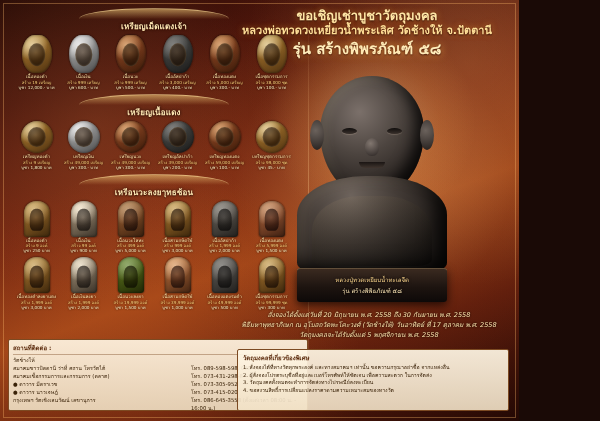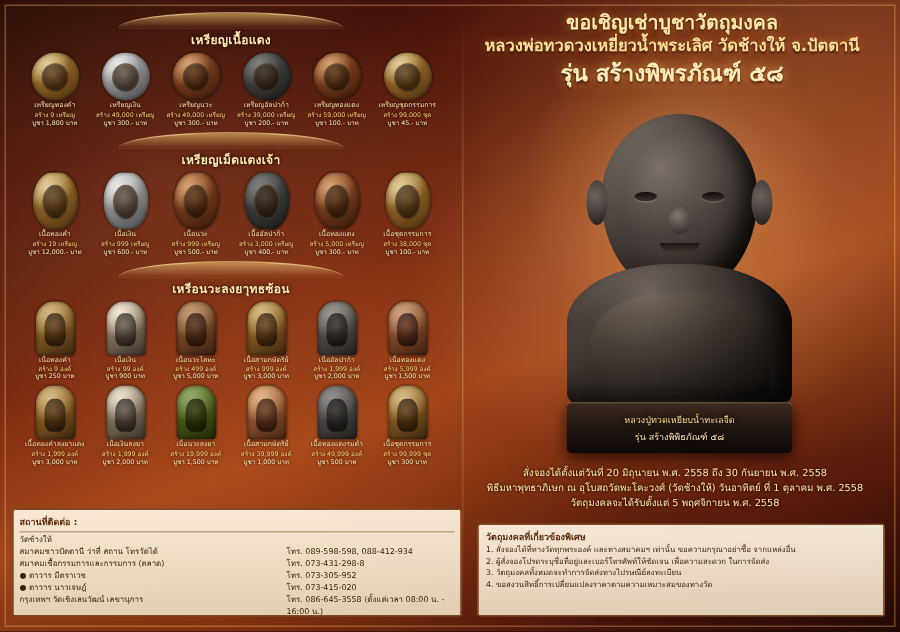--- a/index.html
+++ b/index.html
@@ -5,21 +5,21 @@
   * { box-sizing: border-box; }
   html, body { margin: 0; padding: 0; }
   body {
     width: 600px; height: 421px;
     font-family: "DejaVu Sans", "Liberation Sans", sans-serif;
     background: #1a0a06;
     overflow: hidden;
   }
   #poster {
     position: relative;
-    width: 600px; height: 421px;
+    width: 519px; height: 421px;
     background:
       radial-gradient(ellipse 60% 70% at 72% 42%, rgba(255,190,120,0.30) 0%, rgba(150,60,25,0.12) 45%, rgba(40,10,5,0.0) 75%),
       radial-gradient(ellipse 50% 60% at 18% 30%, rgba(255,160,90,0.16) 0%, rgba(60,20,10,0) 70%),
       linear-gradient(160deg, #2a0c06 0%, #46130a 18%, #7a2a12 42%, #9e4418 58%, #5e1d0c 78%, #230804 100%);
     overflow: hidden;
   }
   #poster:before {
     content: "";
     position: absolute; inset: 0;
     background:
@@ -211,21 +211,21 @@
   .base-text2 {
     position: absolute; left: 0; right: 0; top: 17px;
     text-align: center; font-size: 6px; color: #ffe9b8; text-shadow: 0 0 3px #000;
   }
 
   
   .date-block {
     position: absolute; right: 12px; top: 310px; width: 276px;
     text-align: center;
   }
-  .date-line { font-size: 6.5px; color: #ffe6ae; line-height: 1.55; text-shadow: 0 0 2px #000; }
+  .date-line { font-size: 6.5px; color: #ffe6ae; line-height: 1.55; text-shadow: 0 0 2px #000; font-style: italic; }
 
   
   .contact-box {
     position: absolute; left: 8px; bottom: 10px; width: 300px; height: 72px;
     background: linear-gradient(180deg, rgba(255,244,225,0.93), rgba(240,224,196,0.90));
     border: 1px solid #7c4a22;
     border-radius: 2px;
     padding: 3px 4px;
   }
   .contact-title {
@@ -279,20 +279,63 @@
     <div class="base">
       <div class="base-text1">หลวงปู่ทวดเหยียบน้ำทะเลจืด</div>
       <div class="base-text2">รุ่น สร้างพิพิธภัณฑ์ ๕๘</div>
     </div>
   </div>
 
   <div class="left-col">
 
     <div class="section">
       <span class="title-deco"></span>
+      <div class="section-title">เหรียญเม็ดแตงเจ้า</div>
+      <div class="row">
+        <div class="item">
+          <div class="coin oval"></div>
+          <div class="item-name">เนื้อทองคำ</div>
+          <div class="item-make">สร้าง 19 เหรียญ</div>
+          <div class="item-price">บูชา 12,000.- บาท</div>
+        </div>
+        <div class="item">
+          <div class="coin oval silver"></div>
+          <div class="item-name">เนื้อเงิน</div>
+          <div class="item-make">สร้าง 999 เหรียญ</div>
+          <div class="item-price">บูชา 600.- บาท</div>
+        </div>
+        <div class="item">
+          <div class="coin oval copper"></div>
+          <div class="item-name">เนื้อนวะ</div>
+          <div class="item-make">สร้าง 999 เหรียญ</div>
+          <div class="item-price">บูชา 500.- บาท</div>
+        </div>
+        <div class="item">
+          <div class="coin oval dark"></div>
+          <div class="item-name">เนื้ออัลปาก้า</div>
+          <div class="item-make">สร้าง 3,000 เหรียญ</div>
+          <div class="item-price">บูชา 400.- บาท</div>
+        </div>
+        <div class="item">
+          <div class="coin oval copper"></div>
+          <div class="item-name">เนื้อทองแดง</div>
+          <div class="item-make">สร้าง 5,000 เหรียญ</div>
+          <div class="item-price">บูชา 300.- บาท</div>
+        </div>
+        <div class="item">
+          <div class="coin oval"></div>
+          <div class="item-name">เนื้อชุดกรรมการ</div>
+          <div class="item-make">สร้าง 38,000 ชุด</div>
+          <div class="item-price">บูชา 100.- บาท</div>
+        </div>
+      </div>
+    </div>
+
+    <div class="section">
+      <span class="title-deco"></span>
       <div class="section-title">เหรียญเนื้อแดง</div>
       <div class="row">
         <div class="item">
           <div class="coin round"></div>
           <div class="item-name">เหรียญทองคำ</div>
           <div class="item-make">สร้าง 9 เหรียญ</div>
           <div class="item-price">บูชา 1,800 บาท</div>
         </div>
         <div class="item">
           <div class="coin round silver"></div>
@@ -322,63 +365,20 @@
           <div class="coin round"></div>
           <div class="item-name">เหรียญชุดกรรมการ</div>
           <div class="item-make">สร้าง 99,000 ชุด</div>
           <div class="item-price">บูชา 45.- บาท</div>
         </div>
       </div>
     </div>
 
     <div class="section">
       <span class="title-deco"></span>
-      <div class="section-title">เหรียญเม็ดแตงเจ้า</div>
-      <div class="row">
-        <div class="item">
-          <div class="coin oval"></div>
-          <div class="item-name">เนื้อทองคำ</div>
-          <div class="item-make">สร้าง 19 เหรียญ</div>
-          <div class="item-price">บูชา 12,000.- บาท</div>
-        </div>
-        <div class="item">
-          <div class="coin oval silver"></div>
-          <div class="item-name">เนื้อเงิน</div>
-          <div class="item-make">สร้าง 999 เหรียญ</div>
-          <div class="item-price">บูชา 600.- บาท</div>
-        </div>
-        <div class="item">
-          <div class="coin oval copper"></div>
-          <div class="item-name">เนื้อนวะ</div>
-          <div class="item-make">สร้าง 999 เหรียญ</div>
-          <div class="item-price">บูชา 500.- บาท</div>
-        </div>
-        <div class="item">
-          <div class="coin oval dark"></div>
-          <div class="item-name">เนื้ออัลปาก้า</div>
-          <div class="item-make">สร้าง 3,000 เหรียญ</div>
-          <div class="item-price">บูชา 400.- บาท</div>
-        </div>
-        <div class="item">
-          <div class="coin oval copper"></div>
-          <div class="item-name">เนื้อทองแดง</div>
-          <div class="item-make">สร้าง 5,000 เหรียญ</div>
-          <div class="item-price">บูชา 300.- บาท</div>
-        </div>
-        <div class="item">
-          <div class="coin oval"></div>
-          <div class="item-name">เนื้อชุดกรรมการ</div>
-          <div class="item-make">สร้าง 38,000 ชุด</div>
-          <div class="item-price">บูชา 100.- บาท</div>
-        </div>
-      </div>
-    </div>
-
-    <div class="section">
-      <span class="title-deco"></span>
       <div class="section-title">เหรีอนวะลงยาุทธซ้อน</div>
       <div class="row">
         <div class="item">
           <div class="amulet-sq"></div>
           <div class="item-name">เนื้อทองคำ</div>
           <div class="item-make">สร้าง 9 องค์</div>
           <div class="item-price">บูชา 250 บาท</div>
         </div>
         <div class="item">
           <div class="amulet-sq" style="filter:grayscale(.7) brightness(1.25)"></div>
@@ -451,21 +451,21 @@
           <div class="item-make">สร้าง 99,999 ชุด</div>
           <div class="item-price">บูชา 300 บาท</div>
         </div>
       </div>
     </div>
 
   </div>
 
   <div class="date-block">
     <div class="date-line">สั่งจองได้ตั้งแต่วันที่ 20 มิถุนายน พ.ศ. 2558 ถึง 30 กันยายน พ.ศ. 2558</div>
-    <div class="date-line">พิธีมหาพุทธาภิเษก ณ อุโบสถวัดพะโคะวงศ์ (วัดช้างให้) วันอาทิตย์ ที่ 1 ตุลาคม พ.ศ. 2558</div>
+    <div class="date-line">พิธีมหาพุทธาภิเษก ณ อุโบสถวัดพะโคะวงศ์ (วัดช้างให้) วันอาทิตย์ ที่ 17 ตุลาคม พ.ศ. 2558</div>
     <div class="date-line">วัตถุมงคลจะได้รับตั้งแต่ 5 พฤศจิกายน พ.ศ. 2558</div>
   </div>
 
   <div class="contact-box">
     <div class="contact-title">สถานที่ติดต่อ :</div>
     <div class="contact-row">
       <div class="c-left">วัดช้างให้</div>
       <div class="c-right"></div>
     </div>
     <div class="contact-row">

